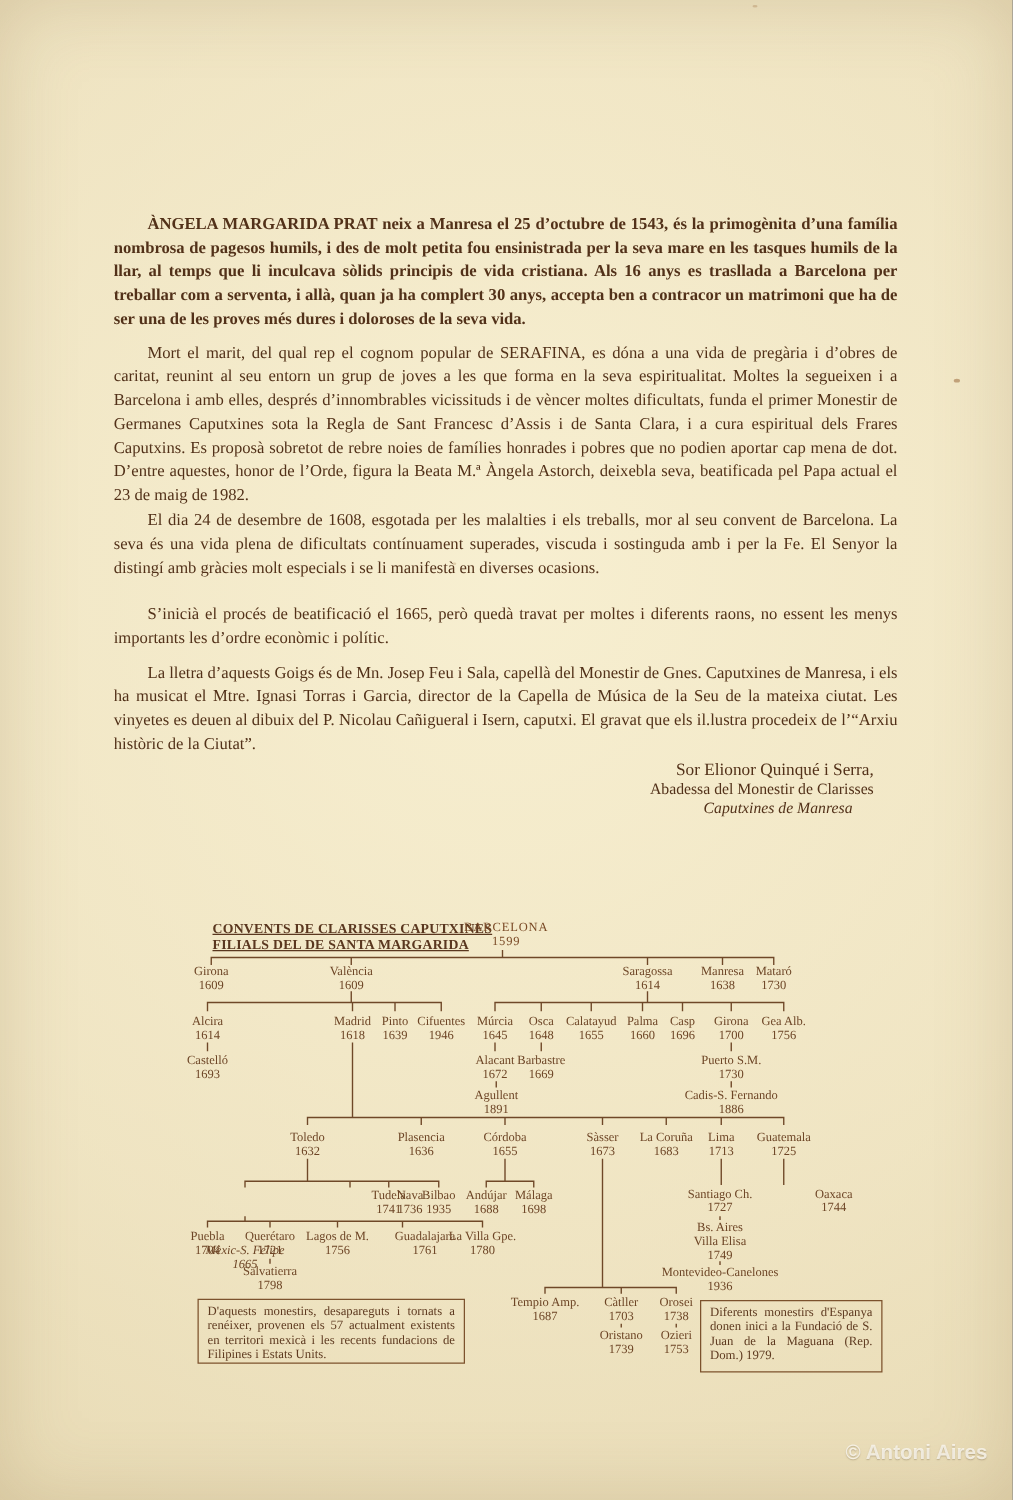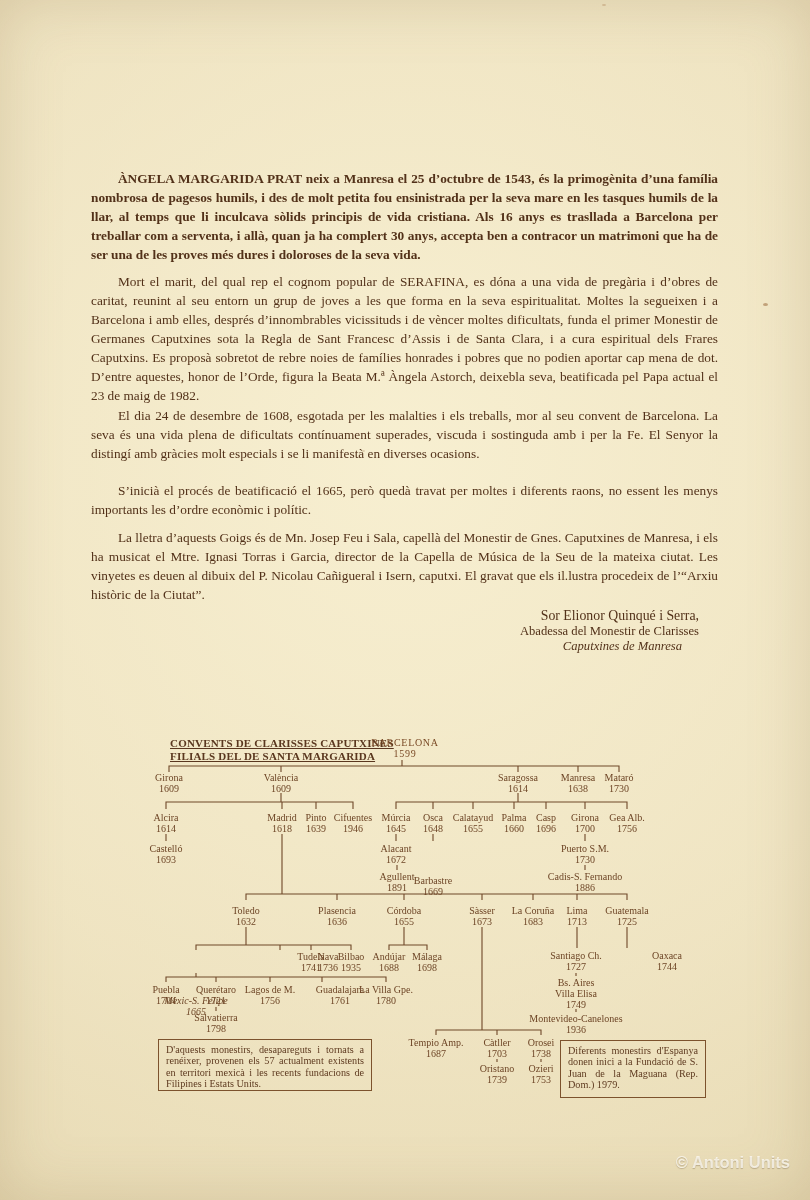--- a/index.html
+++ b/index.html
@@ -179,21 +179,21 @@
         <div>1756</div>
       </div>
       <div class="tnode" style="left: 166px; top: 843px;">
         <div>Castelló</div>
         <div>1693</div>
       </div>
       <div class="tnode" style="left: 396px; top: 843px;">
         <div>Alacant</div>
         <div>1672</div>
       </div>
-      <div class="tnode" style="left: 433px; top: 875px; text-align: center;">
+      <div class="tnode" style="left: 433px; top: 843px; text-align: center;">
         <div>Barbastre</div>
         <div>1669</div>
       </div>
       <div class="tnode" style="left: 585px; top: 843px;">
         <div>Puerto S.M.</div>
         <div>1730</div>
       </div>
       <div class="tnode" style="left: 397px; top: 871px;">
         <div>Agullent</div>
         <div>1891</div>
@@ -313,19 +313,19 @@
       </div>
       <div class="tnode" style="left: 541px; top: 1063px;">
         <div>Ozieri</div>
         <div>1753</div>
       </div>
     </div>
 
   <div class="note-box" id="note-left">D'aquests monestirs, desapareguts i tornats a renéixer, provenen els 57 actualment existents en territori mexicà i les recents fundacions de Filipines i Estats Units.</div>
   <div class="note-box" id="note-right">Diferents monestirs d'Espanya donen inici a la Fundació de S. Juan de la Maguana (Rep. Dom.) 1979.</div>
 
-  <div class="watermark">© Antoni Units</div>
+  <div class="watermark">© Antoni Aires</div>
 
   <div class="speck" style="left:763px; top:303px; width:5px; height:3px;"></div>
   <div class="speck" style="left:602px; top:4px; width:4px; height:2px; opacity:.3;"></div>
   <div class="speck" style="left:362px; top:450px; width:3px; height:2px; opacity:.25;"></div>
 
 </div>
 
 </body></html>

